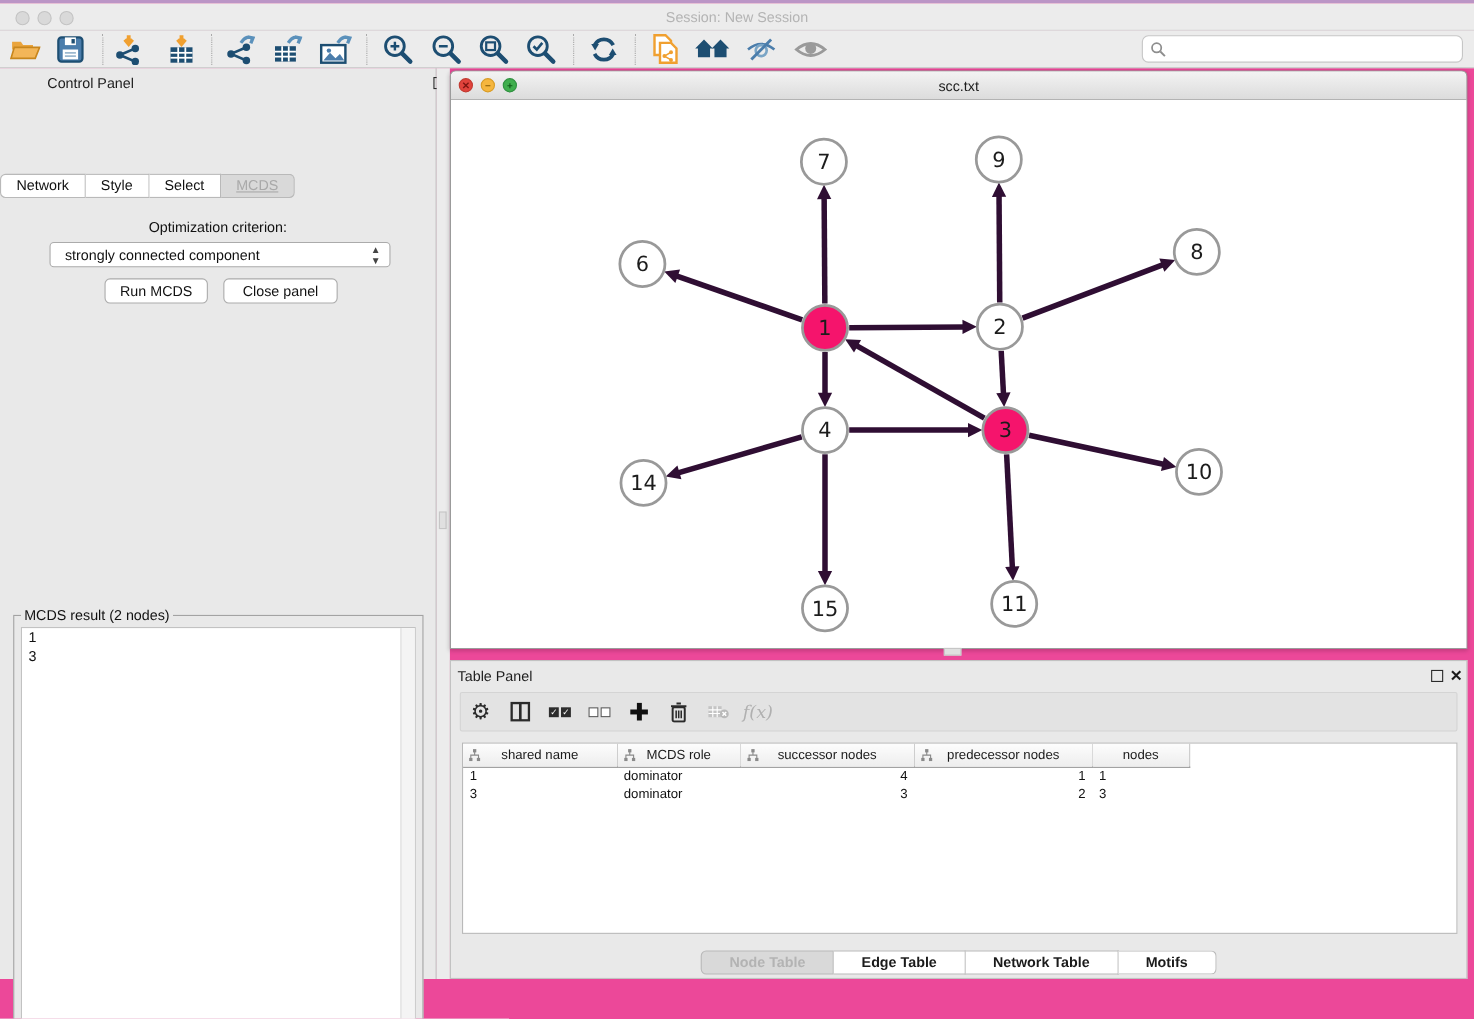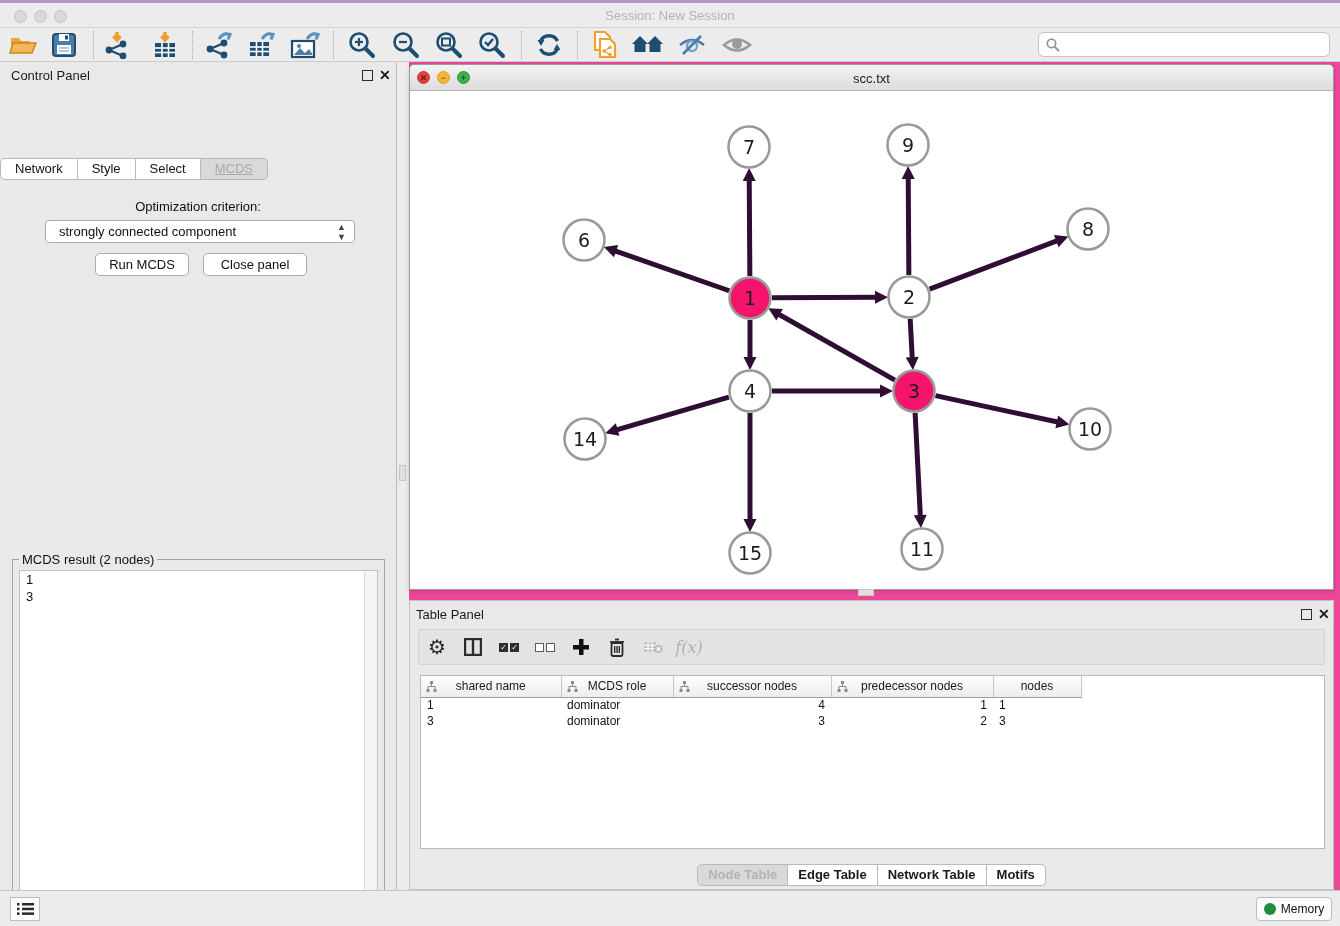--- a/index.html
+++ b/index.html
@@ -15,21 +15,21 @@
 
   
   .toolbar { position:absolute; left:0; top:28px; width:1340px; height:34px; background:#ececec; border-bottom:1px solid #cdcdcd; }
   .tb-btn { position:absolute; top:2px; width:34px; height:30px; display:flex; align-items:center; justify-content:center; }
   .tb-sep { position:absolute; top:3px; width:0; height:28px; border-left:1px dotted #a9a9a9; }
   .search-wrap { position:absolute; right:10px; top:4px; width:292px; height:25px; background:#fff; border:1px solid #c6c6c6; border-radius:6px; display:flex; align-items:center; }
   .search-wrap svg { margin-left:7px; }
   .search-input { border:none; outline:none; flex:1; height:21px; font-size:13px; background:transparent; padding-left:5px; }
 
   
-  .control-panel { position:absolute; left:0; top:62px; width:397px; height:828px; background:#e9e9e9; border-right:1px solid #bcbcbc; }
+  .control-panel { position:absolute; left:0; top:62px; width:397px; height:828px; background:#e9e9e9; border-right:1px solid #bcbcbc;padding-left:32px; }
   .panel-header { position:relative; height:26px; }
   .panel-title { position:absolute; left:11px; top:6px; font-size:13px; color:#1c1c1c; }
   .win-float { position:absolute; width:11px; height:11px; border:1.5px solid #2a2a2a; top:8px; }
   .win-close { position:absolute; top:5px; font-size:14px; font-weight:bold; color:#1a1a1a; }
   .cp-tabs { position:absolute; left:0; right:0; top:96px; display:flex; }
   .cp-tab { height:22px; line-height:20px; padding:0 14px; font-size:13px; background:#fff; border:1px solid #b9b9b9; border-left:none; color:#111; }
   .cp-tab:first-child { border-left:1px solid #b9b9b9; border-radius:5px 0 0 5px; }
   .cp-tab:last-child { border-radius:0 5px 5px 0;text-decoration:underline; }
   .cp-tab.selected { background:#d9d9d9; color:#a9a9a9; }
   .opt-label { position:absolute; left:0; right:0; top:137px; text-align:center; font-size:13px; color:#111; }
@@ -58,21 +58,21 @@
   .table-panel { position:absolute; left:409px; top:600px; width:925px; height:290px; background:#e9e9e9; border:1px solid #c2c2c2; }
   .tp-toolbar { position:absolute; left:8px; right:8px; top:28px; height:36px; background:#e3e3e3; border:1px solid #d4d4d4; border-radius:2px; display:flex; align-items:center; }
   .tp-icon { width:36px; text-align:center; display:flex; align-items:center; justify-content:center; height:34px; }
   .tp-table-wrap { position:absolute; left:10px; top:74px; width:905px; height:174px; background:#fff; border:1px solid #b9b9b9; overflow:hidden; }
   table.node-table { border-collapse:collapse; table-layout:fixed; }
   .node-table th { height:21px; background:linear-gradient(#fdfdfd,#ededed); border-right:1px solid #c9c9c9; border-bottom:1px solid #9e9e9e; font-size:12px; font-weight:normal; color:#1a1a1a; position:relative; }
   .node-table th .hdr-ico { position:absolute; left:5px; top:5px; }
   .node-table td { height:16px; font-size:12px; color:#111; padding:0 6px; white-space:nowrap; }
   .al { text-align:left; } .ar { text-align:right; }
   .tp-tabs { position:absolute; left:0; right:0; top:263px; display:flex; justify-content:center; }
-  .tp-tab { height:22px; line-height:20px; padding:0 10px; font-size:13px; font-weight:bold; background:#fff; border:1px solid #b9b9b9; border-left:none; color:#1a1a1a; }
+  .tp-tab { height:22px; line-height:20px; padding:0 25px; font-size:13px; font-weight:bold; background:#fff; border:1px solid #b9b9b9; border-left:none; color:#1a1a1a; }
   .tp-tab:first-child { border-left:1px solid #b9b9b9; border-radius:5px 0 0 5px; }
   .tp-tab:last-child { border-radius:0 5px 5px 0; }
   .tp-tab.selected { background:#d9d9d9; color:#b3b3b3; }
 
   
   .statusbar { position:absolute; left:0; top:890px; width:1340px; height:36px; background:#ececec; border-top:1px solid #c6c6c6; }
   .list-btn { position:absolute; left:10px; top:6px; width:30px; height:24px; background:#fdfdfd; border:1px solid #bdbdbd; display:flex; align-items:center; justify-content:center; }
   .memory-btn { position:absolute; right:8px; top:6px; width:76px; height:24px; background:#fdfdfd; border:1px solid #bdbdbd; border-radius:4px; display:flex; align-items:center; justify-content:center; gap:5px; font-size:12px; color:#111; }
   .mem-dot { width:12px; height:12px; border-radius:50%; }
 
@@ -448,30 +448,14 @@
       </table>
     </div>
     <div class="tp-tabs">
       <div class="tp-tab selected">Node Table</div>
       <div class="tp-tab">Edge Table</div>
       <div class="tp-tab">Network Table</div>
       <div class="tp-tab">Motifs</div>
     </div>
   </div>
 
-  <div class="statusbar">
-    <div class="list-btn">
-      <svg width="17" height="14" viewBox="0 0 17 14">
-          <rect x="0" y="1" width="2.5" height="2.5" fill="#2b2b2b"></rect>
-          <rect x="5" y="1" width="12" height="2.5" fill="#2b2b2b"></rect>
-          <rect x="0" y="5.7" width="2.5" height="2.5" fill="#2b2b2b"></rect>
-          <rect x="5" y="5.7" width="12" height="2.5" fill="#2b2b2b"></rect>
-          <rect x="0" y="10.4" width="2.5" height="2.5" fill="#2b2b2b"></rect>
-          <rect x="5" y="10.4" width="12" height="2.5" fill="#2b2b2b"></rect>
-        </svg>
-    </div>
-    <div class="memory-btn">
-      <span class="mem-dot" style="background: rgb(31, 142, 62);"></span>
-      <span>Memory</span>
-    </div>
-  </div>
 
 </div>
 
 </body></html>

